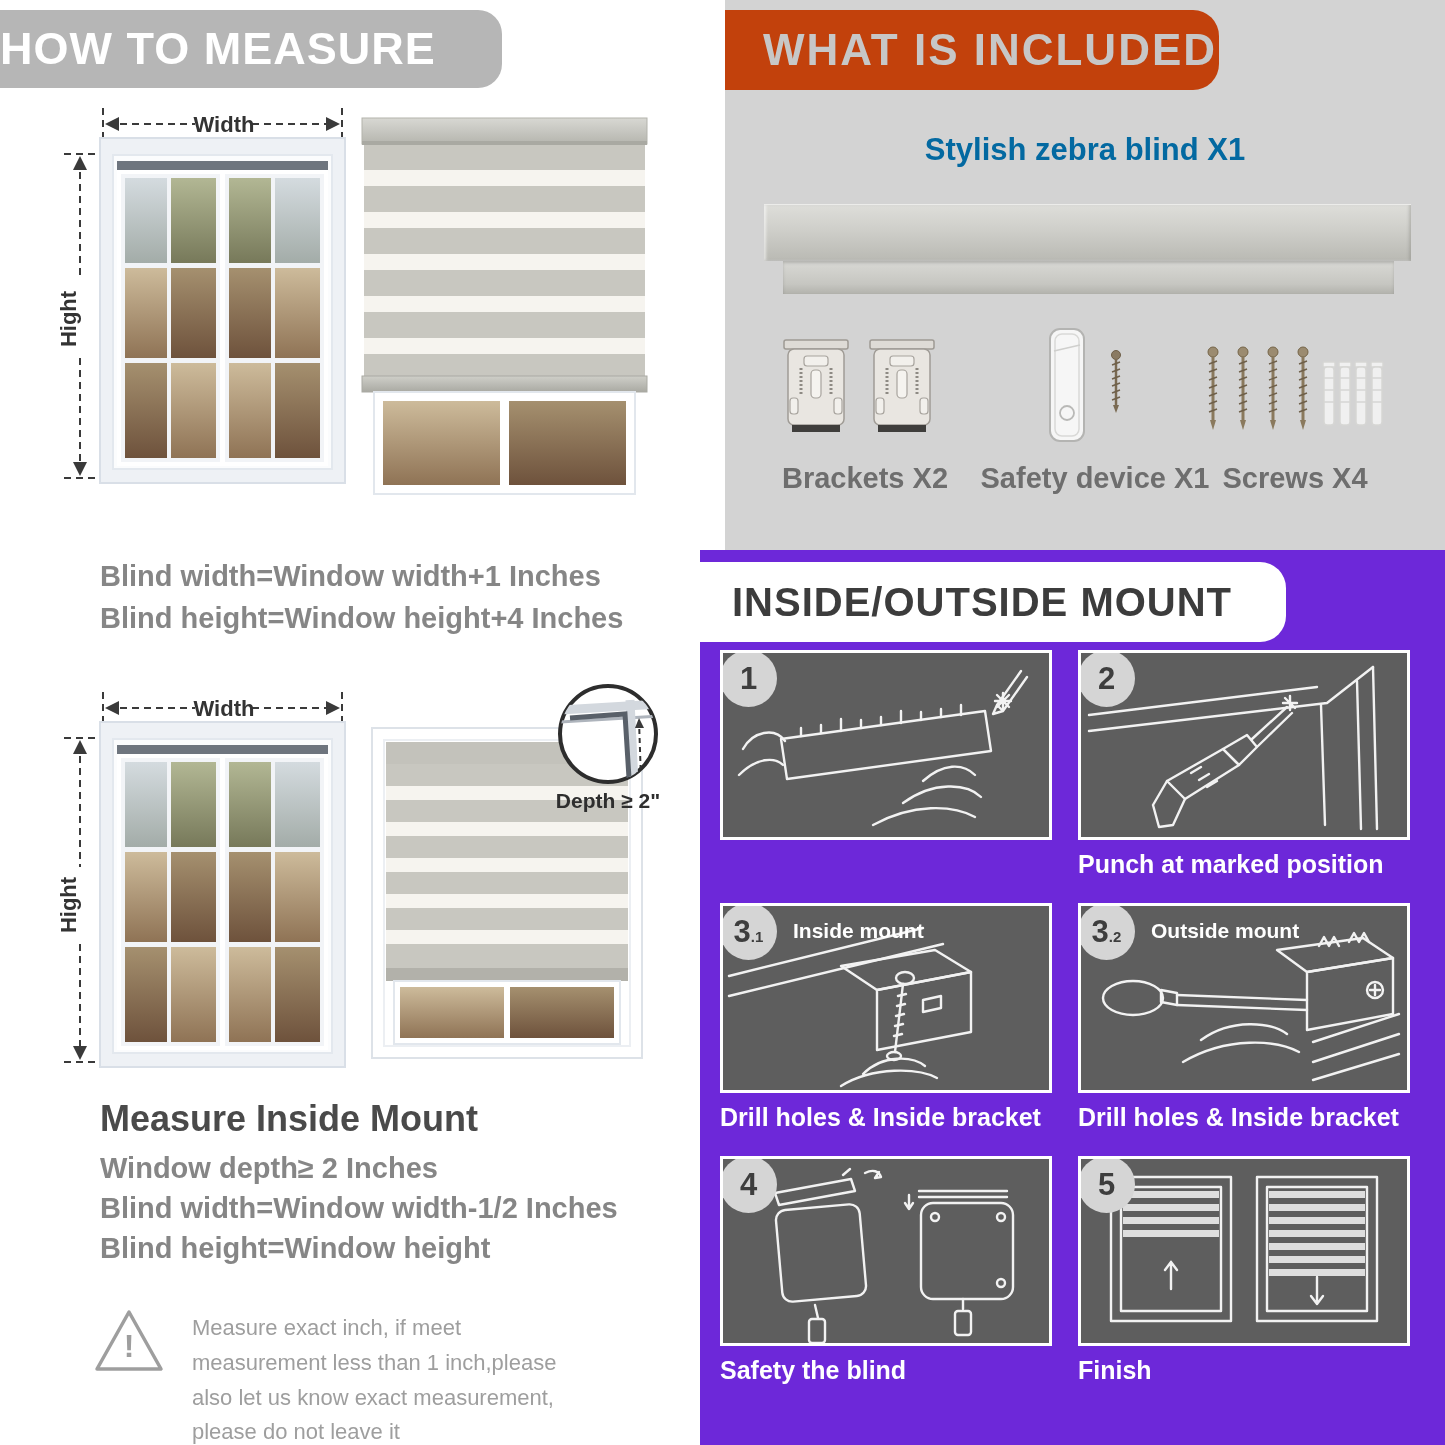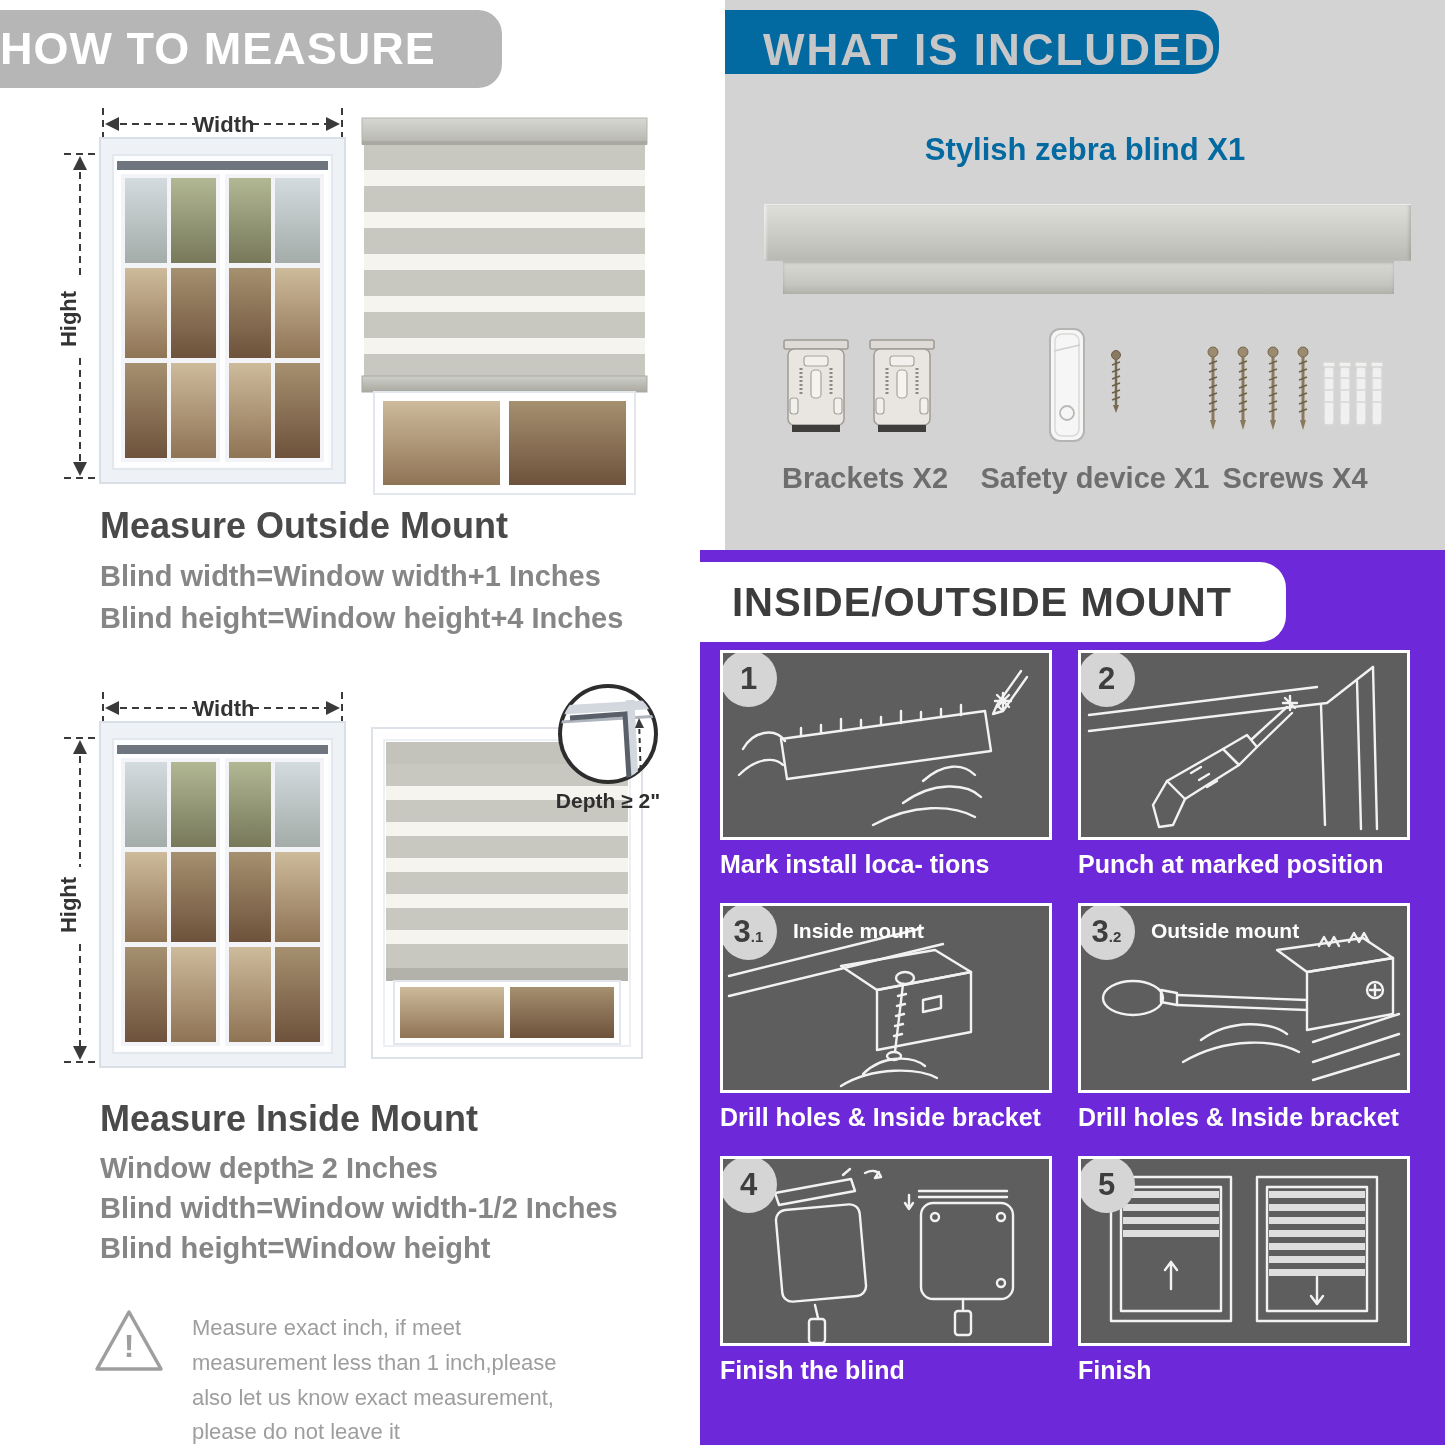--- a/index.html
+++ b/index.html
@@ -12,21 +12,21 @@
     border-radius:0 24px 24px 0;color:#fff;font-size:45px;font-weight:700;
     line-height:78px;letter-spacing:1px;box-sizing:border-box;}
   .h2-title{font-size:36px;font-weight:700;color:#4a4a4a;}
   .formula{font-size:29px;font-weight:700;color:#868686;}
   .warning-row{left:92px;top:1305px;display:flex;align-items:flex-start;}
   .warning-text{margin-left:26px;width:392px;font-size:22px;color:#9e9e9e;
     line-height:1.58;font-weight:400;padding-top:6px;}
 
   
   .right-top{left:725px;top:0;width:720px;height:550px;background:#d3d3d3;}
-  .included-header{position:absolute;left:0;top:10px;width:494px;height:64px;background:#0369a1;
+  .included-header{position:absolute;left:0;top:10px;width:494px;height:80px;background:#c2410c;
     border-radius:0 26px 26px 0;color:#c7c7c7;font-size:44px;font-weight:700;
     line-height:80px;padding-left:38px;letter-spacing:2px;box-sizing:border-box;}
   .product-title{position:absolute;left:0;top:132px;width:100%;text-align:center;
     font-size:31px;font-weight:700;color:#0369a1;}
   .rail-main{position:absolute;left:39px;top:204px;width:647px;height:57px;
     background:linear-gradient(180deg,#dededa 0%,#cfcfca 45%,#b9b9b3 100%);
     box-shadow:inset 0 1px 0 #ececea, inset -2px 0 3px rgba(120,120,115,.35), inset 2px 0 3px rgba(255,255,255,.6);}
   .rail-sub{position:absolute;left:58px;top:261px;width:611px;height:33px;
     background:linear-gradient(180deg,#d9d9d5 0%,#c6c6c1 70%,#b2b2ac 100%);
     box-shadow:inset 0 2px 3px rgba(110,110,105,.35);}
@@ -156,21 +156,20 @@
       <rect x="0" y="258" width="285" height="16" fill="url(#hr2)" stroke="#aaaaa3" stroke-width="1"></rect>
       <g transform="translate(12,274)">
         <rect x="0" y="0" width="261" height="102" fill="#ffffff" stroke="#e2e7ed" stroke-width="2"></rect>
         <rect x="9" y="9" width="117" height="84" fill="url(#g1)"></rect>
         <rect x="135" y="9" width="117" height="84" fill="url(#g2)"></rect>
         <line x1="130.5" y1="9" x2="130.5" y2="93" stroke="#ffffff" stroke-width="5"></line>
       </g>
     </g>
   </svg>
 
-  <div class="abs h2-title" style="left:100px;top:505px">Measure Outside Mount</div>
   <div class="abs formula" style="left:100px;top:560px">Blind width=Window width+1 Inches</div>
   <div class="abs formula" style="left:100px;top:602px">Blind height=Window height+4 Inches</div>
 
   <svg class="abs" style="left:0;top:672px" width="725" height="420" viewBox="0 0 725 420">
     <defs>
       <linearGradient id="ig1" x1="0" y1="0" x2="0" y2="1">
         <stop offset="0" stop-color="#cdbb9b"></stop>
           <stop offset="1" stop-color="#8f7355"></stop>
       </linearGradient>
       <linearGradient id="ig2" x1="0" y1="0" x2="0" y2="1">
@@ -447,21 +446,20 @@
             <path d="M272,48 h16 M280,40 v16 M274,42 l12,12 M286,42 l-12,12"></path>
             <path d="M298,18 L274,52 M304,24 L280,58 M274,52 L280,58 L270,61 Z"></path>
             <path d="M20,96 C30,78 52,74 62,88 M16,122 C34,104 52,104 60,112"></path>
             <path d="M200,128 C220,110 240,110 252,122 M180,150 C210,128 244,130 258,144 M150,172 C190,150 230,152 252,164"></path>
           </svg>
           <div class="badge">
             <span class="num">1</span>
               <span class="sub"></span>
           </div>
         </div>
-        <div class="caption">Mark install loca- tions</div>
       </div>
 
       <div class="step">
         <div class="panel">
           <svg class="art" width="326" height="184" viewBox="0 0 326 184">
             <path d="M8,62 L236,34 M8,78 L246,50 M246,50 L292,14"></path>
             <path d="M292,14 L296,176 M276,28 L280,176 M240,52 L244,172"></path>
             <path d="M86,128 L142,96 L158,112 L104,146 Z"></path>
             <path d="M142,96 L166,82 L176,94 L158,112 Z"></path>
             <path d="M171,86 L206,54 M177,93 L211,60"></path>
@@ -537,21 +535,21 @@
               <circle class="o" cx="278" cy="58" r="4"></circle>
               <circle class="o" cx="278" cy="124" r="4"></circle>
             <path d="M240,140 v10"></path>
             <rect class="o" x="232" y="152" width="16" height="24" rx="3"></rect>
           </svg>
           <div class="badge">
             <span class="num">4</span>
               <span class="sub"></span>
           </div>
         </div>
-        <div class="caption">Finish the blind</div>
+        <div class="caption">Safety the blind</div>
       </div>
 
       <div class="step">
         <div class="panel">
           <svg class="art" width="326" height="184" viewBox="0 0 326 184">
             <rect class="o" x="30" y="18" width="120" height="144"></rect>
             <rect class="o" x="40" y="28" width="100" height="124"></rect>
             <rect class="fillbar" x="42" y="32" width="96" height="7"></rect>
             <rect class="fillbar" x="42" y="45" width="96" height="7"></rect>
             <rect class="fillbar" x="42" y="58" width="96" height="7"></rect>

